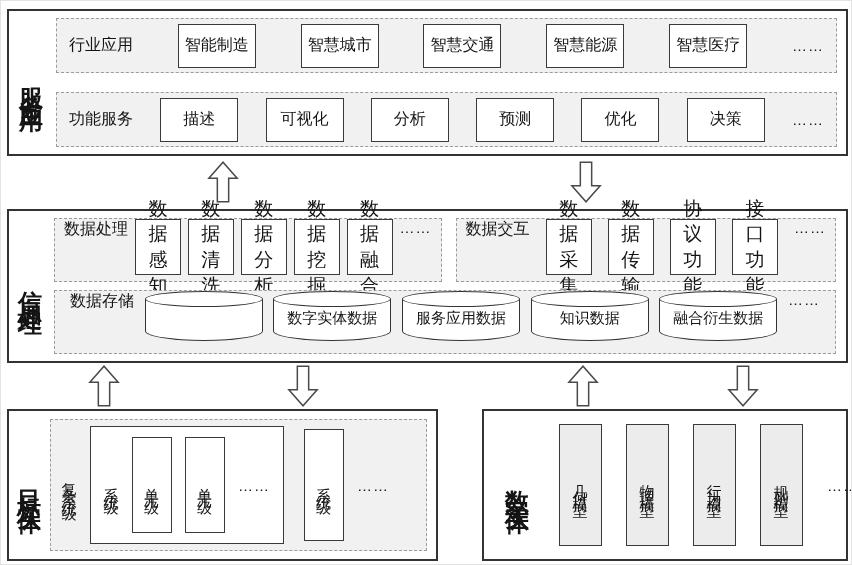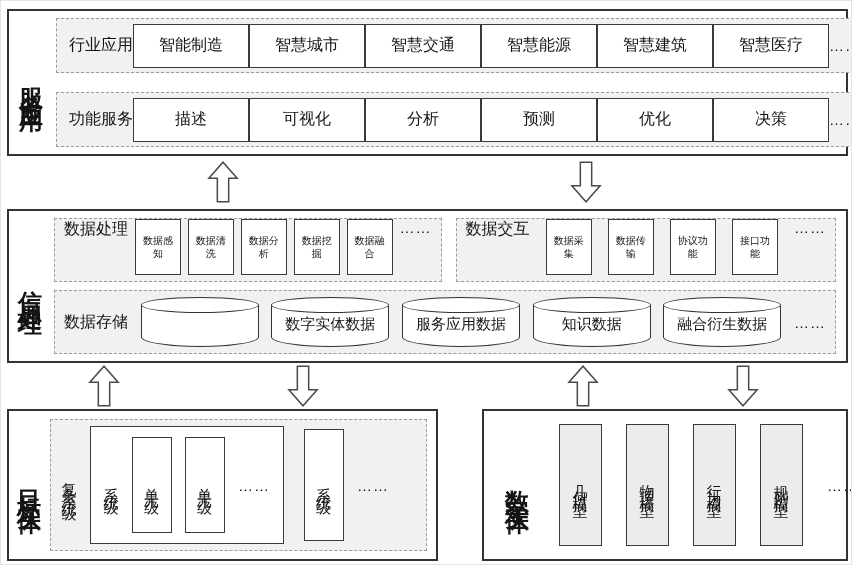--- a/index.html
+++ b/index.html
@@ -36,35 +36,35 @@
   }
   .ellipsis { font-size:15px; letter-spacing:1px; flex:none; }
   .arrow { position:absolute; width:34px; height:46px; }
   .arrow svg { display:block; width:100%; height:100%; }
   
   .sec-service { left:6px; top:8px; width:841px; height:147px; }
   .sec-service .title-col { width:44px; }
   .svc-rows { flex:1; display:flex; flex-direction:column; gap:19px; padding:7px 9px 7px 3px; }
   .svc-row { flex:1; display:flex; align-items:center; justify-content:space-between; padding:0 12px; }
   .row-label { font-size:16px; white-space:nowrap; flex:none; }
-  .svc-chip { width:116px; height:44px; }
+  .svc-chip { width:78px; height:44px; }
   
   .sec-info { left:6px; top:208px; width:841px; height:154px; }
   .sec-info .title-col { width:42px; }
   .info-body { flex:1; display:flex; flex-direction:column; gap:8px; padding:7px 10px 7px 3px; }
   .info-top { flex:1; display:flex; gap:14px; }
   .proc-group { display:flex; align-items:flex-start; justify-content:space-between; padding:0 9px; }
   .proc-left  { flex:1.02; }
   .proc-right { flex:1; }
   .cell {
     width:46px; height:56px; background:#fff; border:1.5px solid #3a3a3a;
     display:flex; align-items:center; justify-content:center;
-    text-align:center; font-size:10px; line-height:1.35; padding:0 6px; flex:none;
-  }
-  .storage-group { height:64px; display:flex; align-items:center; justify-content:space-between; padding:0 9px; }
+    text-align:center; font-size:19px; line-height:1.35; padding:0 6px; flex:none;
+  }
+  .storage-group { height:64px; display:flex; justify-content:space-between; padding:0 15px; }
   
   .cylinder { position:relative; width:118px; height:50px; flex:none; }
   .cyl-top {
     position:absolute; left:0; right:0; top:0; height:16px;
     background:#fff; border:1.5px solid #333; border-radius:50%; z-index:2;
   }
   .cyl-body {
     position:absolute; left:0; right:0; top:8px; bottom:0;
     background:#fff; border:1.5px solid #333; border-top:none;
     border-radius:0 0 59px 59px / 0 0 10px 10px; z-index:1;
@@ -109,21 +109,20 @@
     <div class="title-col">
       <div class="vtitle">服务应用</div>
     </div>
     <div class="svc-rows">
       <div class="dashed svc-row">
         <div class="row-label">行业应用</div>
         <div class="chip svc-chip">智能制造</div>
         <div class="chip svc-chip">智慧城市</div>
         <div class="chip svc-chip">智慧交通</div>
         <div class="chip svc-chip">智慧能源</div>
-        <div class="chip svc-chip">智慧建筑</div>
         <div class="chip svc-chip">智慧医疗</div>
         <div class="ellipsis">……</div>
       </div>
       <div class="dashed svc-row">
         <div class="row-label">功能服务</div>
         <div class="chip svc-chip">描述</div>
         <div class="chip svc-chip">可视化</div>
         <div class="chip svc-chip">分析</div>
         <div class="chip svc-chip">预测</div>
         <div class="chip svc-chip">优化</div>

